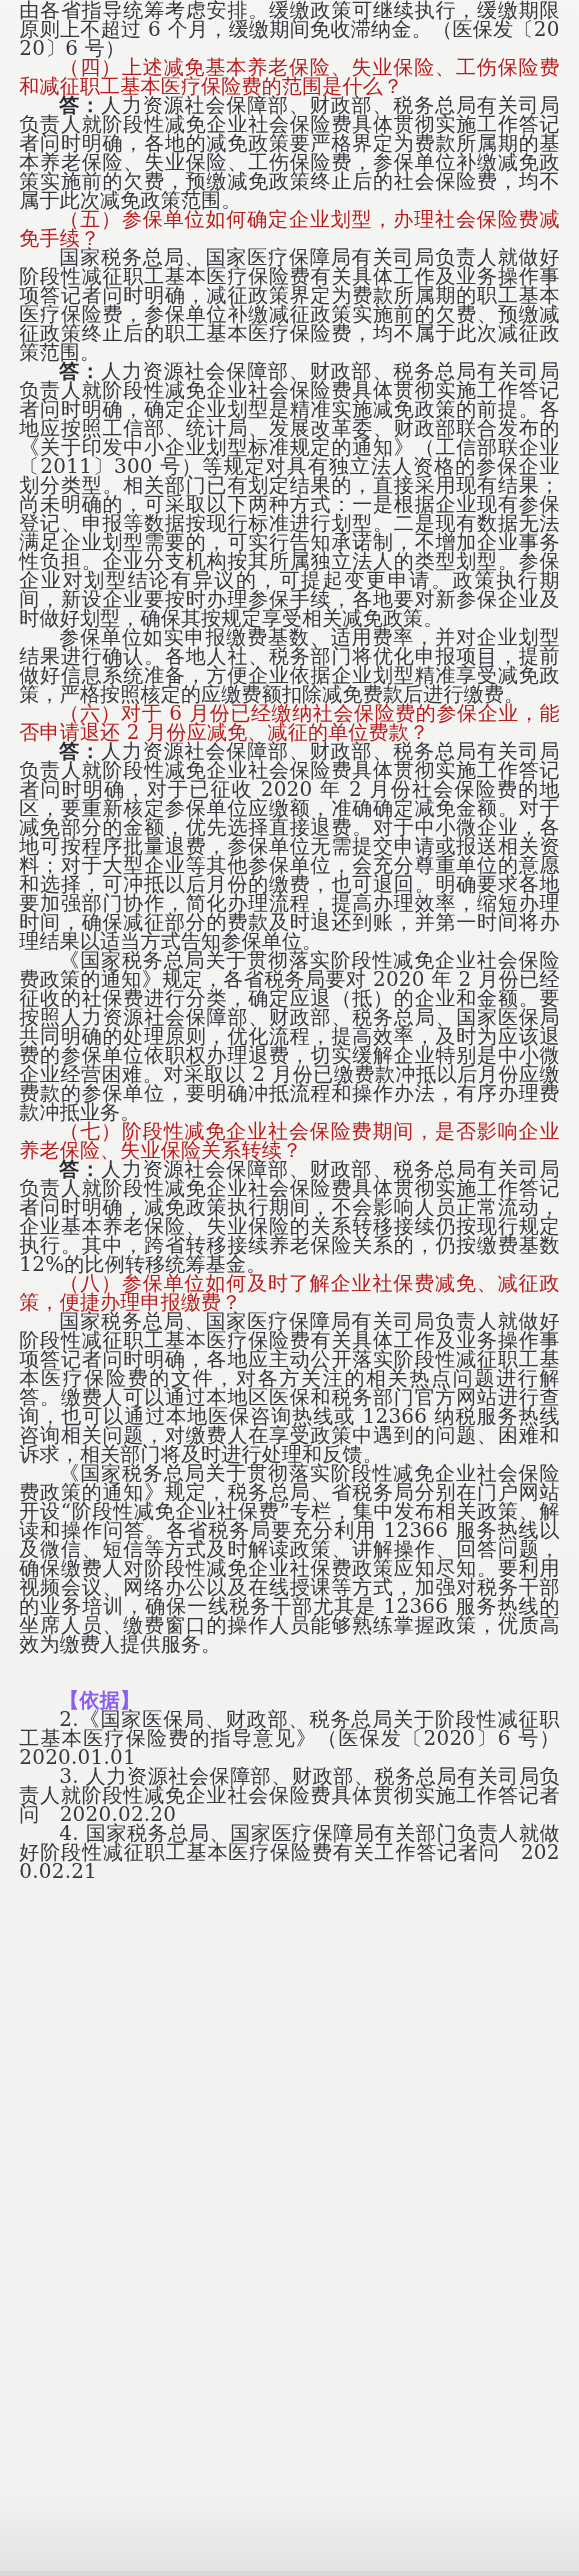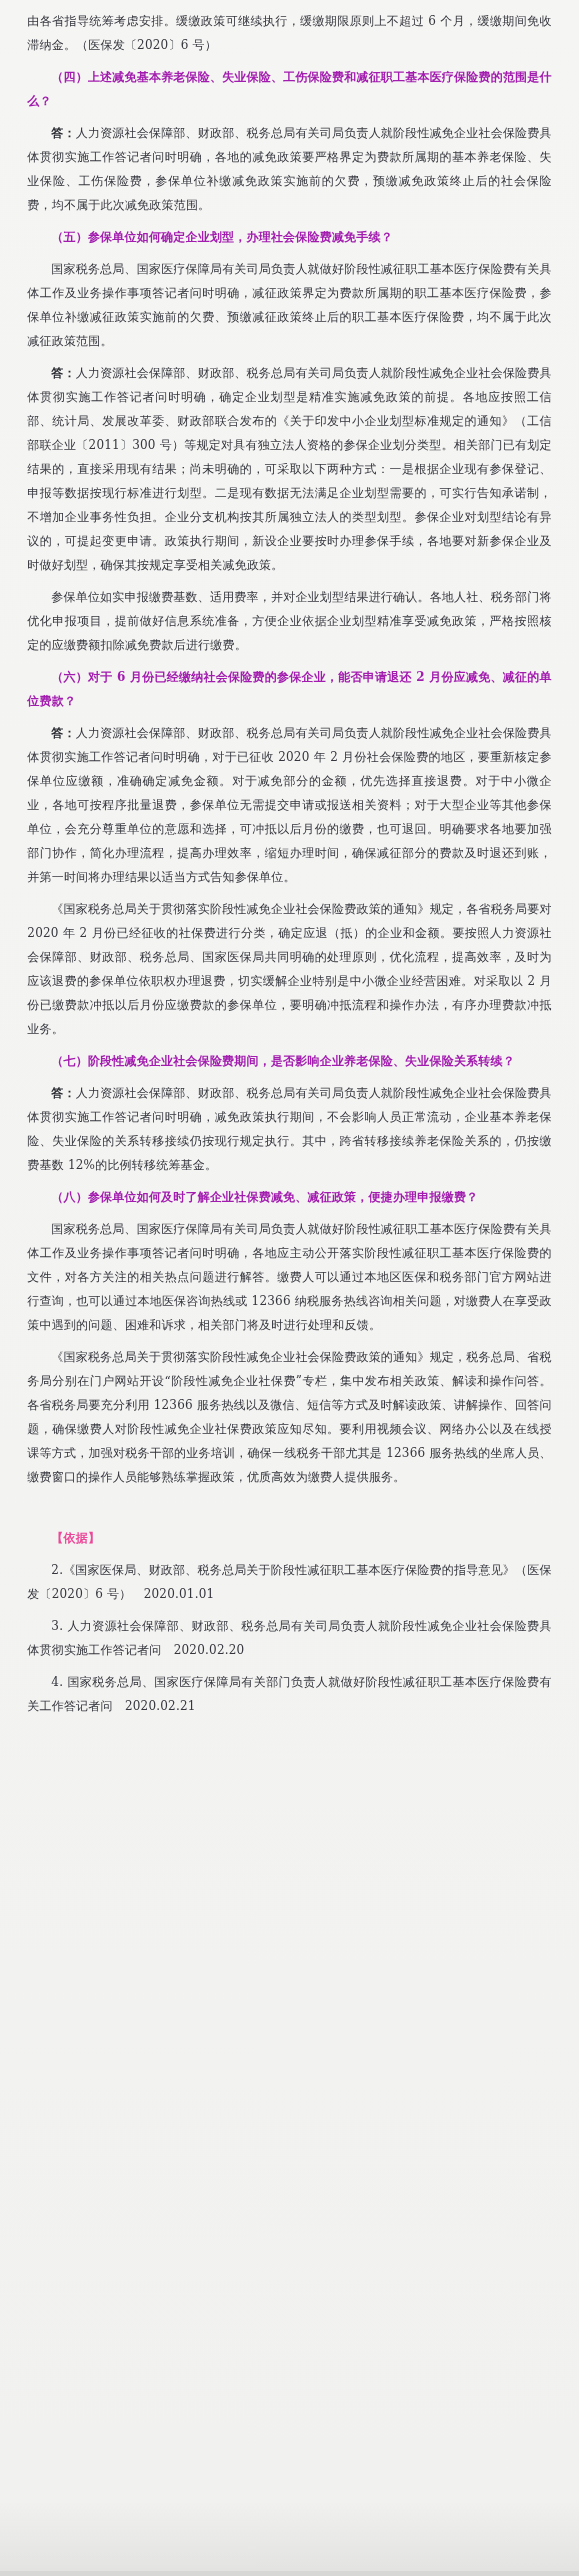--- a/index.html
+++ b/index.html
@@ -12,42 +12,42 @@
     overflow: hidden;
     position: relative;
     background: linear-gradient(180deg, #f5f5f3 0%, #f3f3f1 60%, #f1f1ef 97%, #e2e2e0 100%);
     font-family: "DejaVu Serif", "Liberation Serif", serif;
   }
   main[data-name="policy-qa-document"] {
     padding: 1px 19.3px 0 19.3px;
     color: #35363e;
   }
   .blk {
-    margin: 8px;
-    font-size: 12px;
-    line-height: 24px;
+    margin: 0;
+    font-size: 20px;
+    line-height: 19px;
     letter-spacing: 0.2px;
     text-align: justify;
     text-indent: 2em;
     word-break: break-all;
   }
   .continuation {
     text-indent: 0;
   }
   .question {
-    font-weight: bold;
-    color: #a21caf;
+    font-weight: normal;
+    color: #b91c1c;
   }
   .answer b {
     font-weight: bold;
     color: #2b2c33;
   }
   .section-label {
     font-weight: bold;
-    color: #ec4899;
+    color: #8b5cf6;
     margin-top: 37px;
   }
   .bottom-edge {
     position: absolute;
     left: 0;
     bottom: 0;
     width: 100%;
     height: 4.8px;
     background: #d7d7d5;
   }

